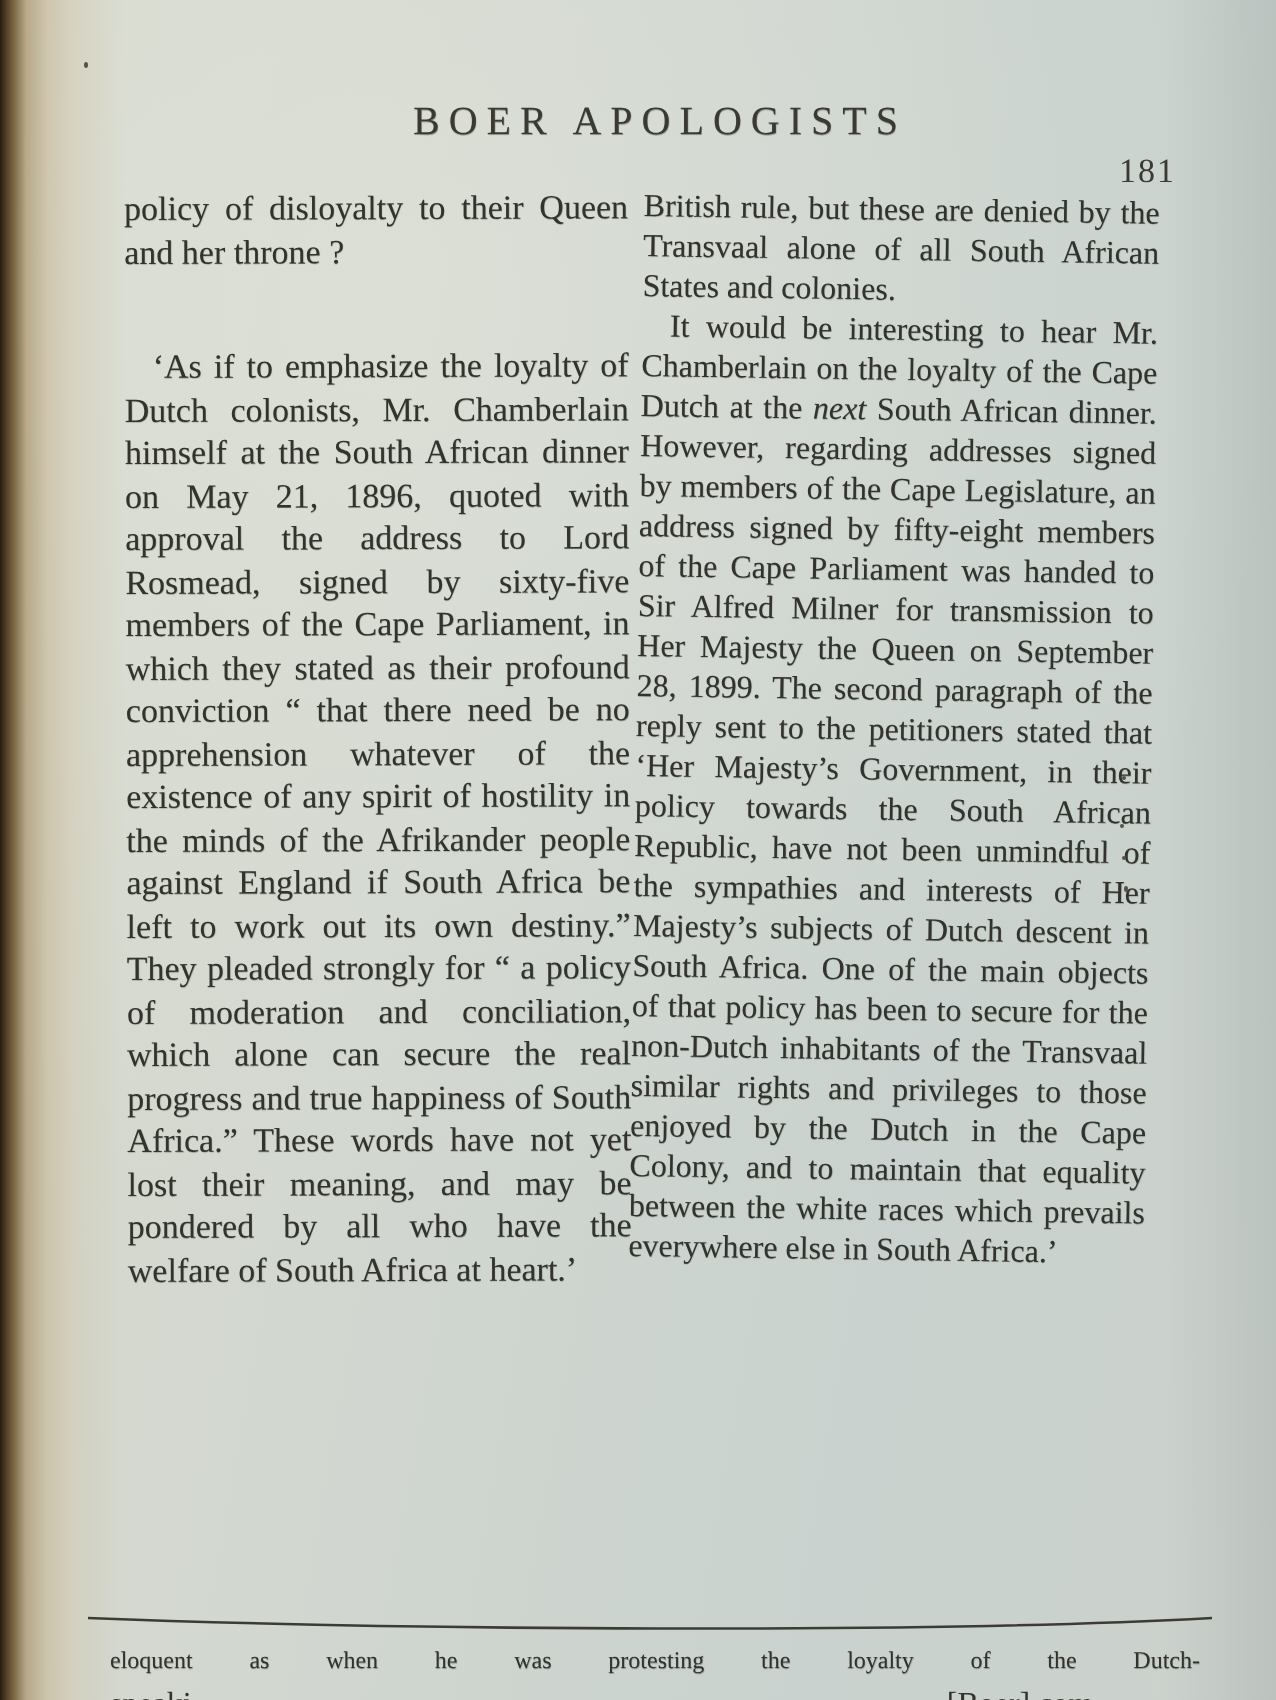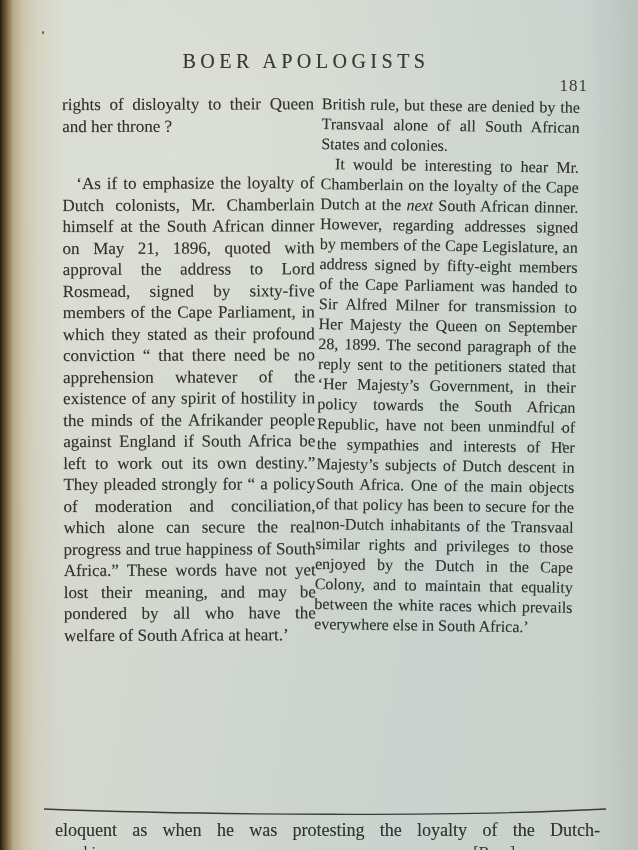--- a/index.html
+++ b/index.html
@@ -23,40 +23,40 @@
       rgba(174,156,120,0.80) 13px, rgba(201,187,155,0.65) 24px,
       rgba(208,199,172,0.40) 38px, rgba(210,210,196,0) 62px);
   }
   .right-shade {
     position: absolute; right: 0; top: 0; bottom: 0; width: 56px;
     background: linear-gradient(270deg, rgba(148,158,156,0.30), rgba(148,158,156,0) 100%);
   }
   .header-title {
     position: absolute; top: 50px; left: 0; width: 612px;
     text-align: center; font-size: 20px; letter-spacing: 4.5px;
-    color: #3a3a33; text-shadow: 0.2px 0.3px 0.4px rgba(45,45,40,0.45);
+    color: #3a3a33; text-shadow: 0.2px 0.3px 0.4px rgba(45,45,40,0.45); padding-left: 24px;
   }
   .page-number {
     position: absolute; top: 76px; right: 50px;
     font-size: 17px; letter-spacing: 1px; color: #3a3a33;
   }
   .col {
     position: absolute; top: 94px; text-align: justify;
     text-shadow: 0.2px 0.3px 0.4px rgba(45,45,40,0.40);
   }
   .col-left  { left: 62px;  width: 252px; font-size: 17px;   line-height: 21.5px; transform: rotate(-0.2deg); transform-origin: 0 0; }
   .col-right { left: 322px; width: 258px; font-size: 16px;   line-height: 20px;   transform: rotate(0.85deg); transform-origin: 0 0; }
   .para { margin: 0; }
   .para.indent { text-indent: 14px; }
   .para.gap { margin-top: 36px; }
   .para em { font-style: italic; }
   .rule { position: absolute; left: 40px; top: 804px; }
   .fn-line1 {
     position: absolute; left: 55px; top: 820px; width: 545px; margin: 0;
-    font-size: 18px; line-height: 20px;
+    font-size: 12px; line-height: 20px;
     text-align: justify; text-align-last: justify;
     text-shadow: 0.2px 0.3px 0.4px rgba(45,45,40,0.40);
   }
   .fn-line2 {
     position: absolute; left: 55px; top: 843px; width: 545px;
     display: flex; justify-content: space-between;
     font-size: 16px; line-height: 20px;
   }
   .fn-line2 .right-frag { margin-right: 48px; }
   .speck { position: absolute; background: #55524a; border-radius: 50%; }
@@ -66,21 +66,21 @@
 
 <div class="page">
 
   <div class="gutter"></div>
   <div class="right-shade"></div>
 
   <div class="header-title">BOER APOLOGISTS</div>
   <div class="page-number">181</div>
 
   <div class="col col-left">
-    <p class="para">rights of disloyalty to their Queen and her throne ?</p>
+    <p class="para">policy of disloyalty to their Queen and her throne ?</p>
     <p class="para indent gap">‘As if to emphasize the loyalty of Dutch colonists, Mr. Chamberlain himself at the South African dinner on May 21, 1896, quoted with approval the address to Lord Rosmead, signed by sixty-five members of the Cape Parliament, in which they stated as their profound conviction “ that there need be no apprehension whatever of the existence of any spirit of hostility in the minds of the Afrikander people against England if South Africa be left to work out its own destiny.” They pleaded strongly for “ a policy of moderation and conciliation, which alone can secure the real progress and true happiness of South Africa.” These words have not yet lost their meaning, and may be pondered by all who have the welfare of South Africa at heart.’</p>
   </div>
 
   <div class="col col-right">
     <p class="para">British rule, but these are denied by the Transvaal alone of all South African States and colonies.</p>
     <p class="para indent"><span>It would be interesting to hear Mr. Chamberlain on the loyalty of the Cape Dutch at the </span><em>next</em><span> South African dinner. However, regarding addresses signed by members of the Cape Legislature, an address signed by fifty-eight members of the Cape Parliament was handed to Sir Alfred Milner for transmission to Her Majesty the Queen on September 28, 1899. The second paragraph of the reply sent to the petitioners stated that ‘Her Majesty’s Government, in their policy towards the South African Republic, have not been unmindful of the sympathies and interests of Her Majesty’s subjects of Dutch descent in South Africa. One of the main objects of that policy has been to secure for the non-Dutch inhabitants of the Transvaal similar rights and privileges to those enjoyed by the Dutch in the Cape Colony, and to maintain that equality between the white races which prevails everywhere else in South Africa.’</span></p>
   </div>
 
   <svg class="rule" width="570" height="16" viewBox="0 0 570 16">
     <path d="M 4 5 C 160 11, 420 13, 566 5" stroke="#3c3b34" stroke-width="1.3" fill="none"></path>

